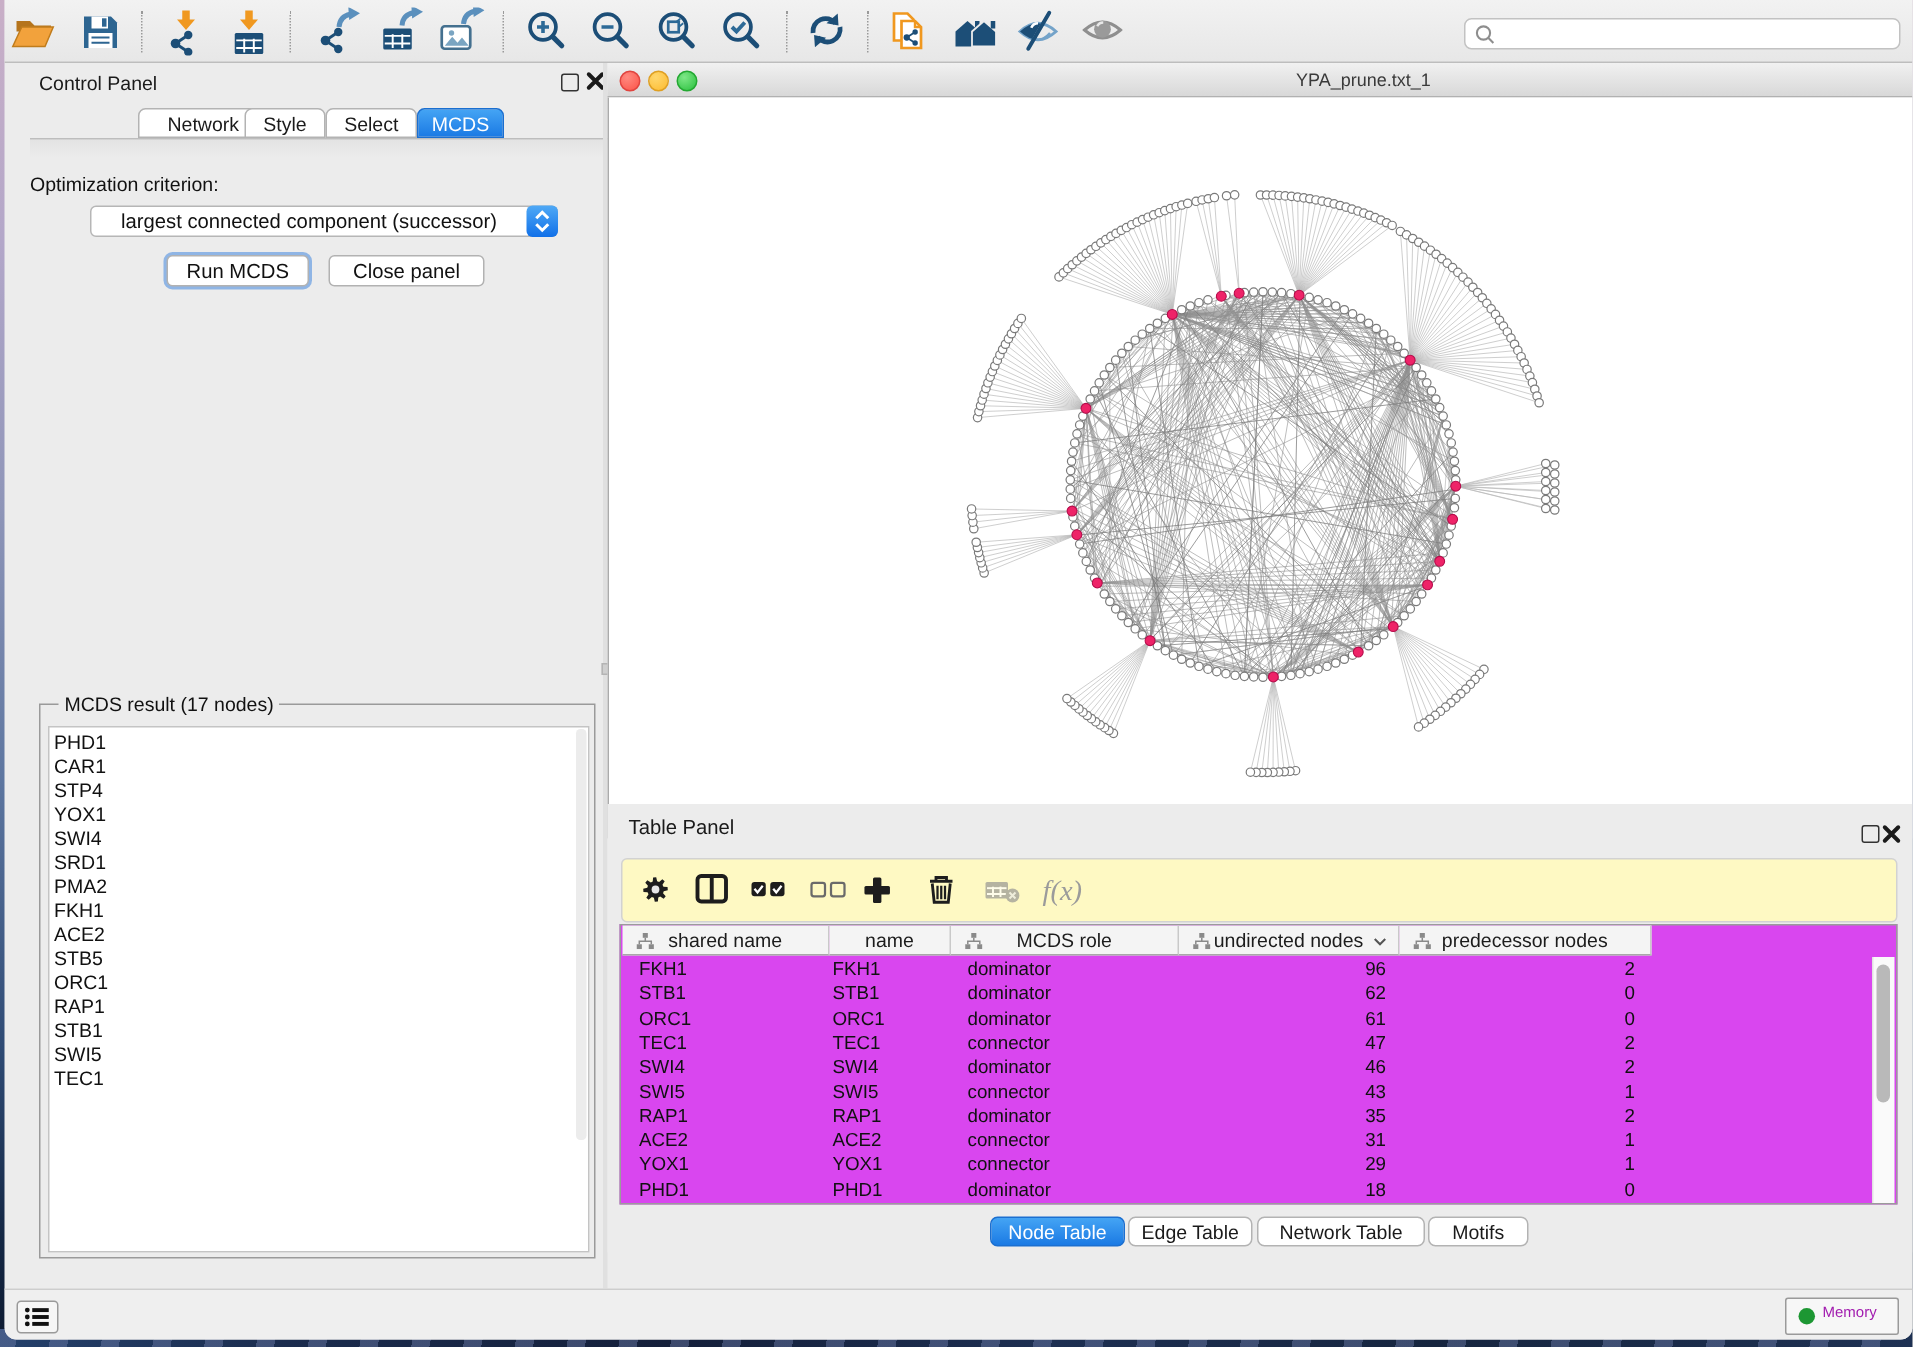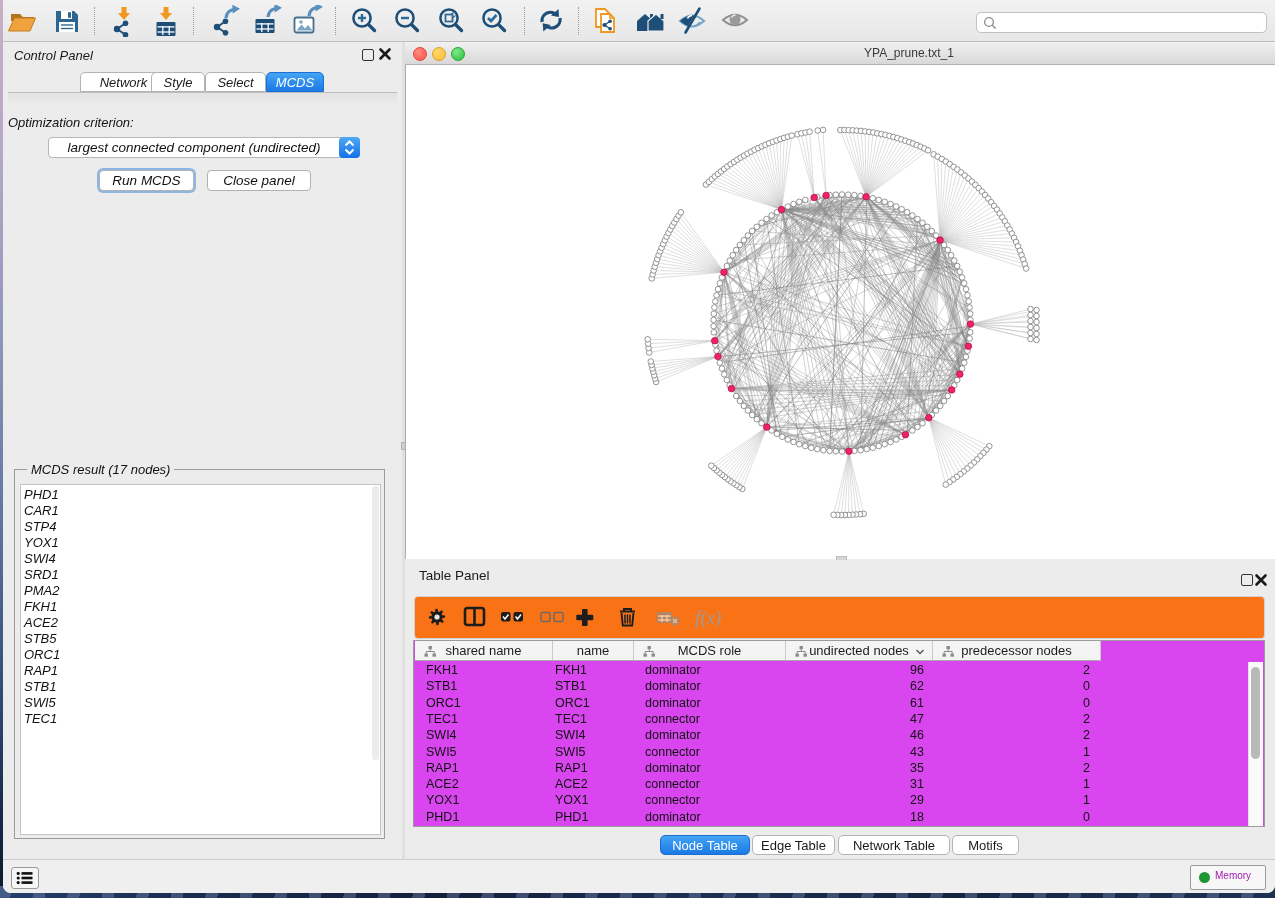--- a/index.html
+++ b/index.html
@@ -7,21 +7,21 @@
   .abs{position:absolute;}
   
   #wall{left:0;top:0;width:1275px;height:898px;background:
     linear-gradient(180deg,#c9afc7 0%,#b3a7c9 18%,#8e95b8 38%,#5d76a0 58%,#2e4a74 78%,#142744 92%,#0d1a30 100%);}
   #win{left:3px;top:0;width:1272px;height:893px;background:#ececec;border-radius:0 0 8px 8px;overflow:hidden;}
   
   #toolbar{left:0;top:0;width:1272px;height:41px;background:linear-gradient(#f2f2f2,#e7e7e7);border-bottom:1px solid #bdbdbd;}
   .tsep{position:absolute;top:7px;width:0;height:28px;border-left:1px dotted #9a9a9a;}
   #search{position:absolute;left:973px;top:12px;width:289px;height:19px;background:#fff;border:1px solid #c2c2c2;border-radius:5px;}
   
-  #cp{left:0px;top:42px;width:399px;height:817px;background:#ececec;font-style:italic;}
+  #cp{left:12px;top:42px;width:399px;height:817px;background:#ececec;}
   #cp .title{position:absolute;left:11px;top:6px;font-size:13px;color:#1a1a1a;}
   .winbtn{position:absolute;top:7px;width:10px;height:10px;border:1.6px solid #333;border-radius:2px;}
   .tabs{position:absolute;top:30px;height:20px;}
   .tab{position:absolute;top:0;height:20px;box-sizing:border-box;border:1px solid #b3b3b3;background:#fff;
        border-radius:5px 5px 0 0;font-size:13px;color:#1a1a1a;text-align:center;line-height:20px;}
   .tab.sel{background:linear-gradient(#44a4f4,#1b7ae4);color:#fff;border-color:#1b6fd0;}
   #cpPane{position:absolute;left:5px;top:50px;width:389px;height:765px;border-top:1px solid #bdbdbd;
           background:linear-gradient(#e3e3e3,#ececec 12px);}
   #optlab{position:absolute;left:0;top:22px;width:389px;text-align:left;font-size:13px;color:#111;}
   #combo{position:absolute;left:40px;top:44px;width:310px;height:19px;background:#fff;border:1px solid #b6b6b6;border-radius:4px;}
@@ -36,23 +36,23 @@
   #mlist .it{font-size:13px;color:#111;padding-left:3px;height:16px;line-height:16px;}
   #mlist .sb{position:absolute;right:1px;top:1px;width:7px;height:274px;background:#ececec;border-radius:3px;}
   
   #nettitle{left:402px;top:42px;width:870px;height:22px;background:linear-gradient(#f1f1f1,#d8d8d8);border-bottom:1px solid #b1b1b1;}
   .light{position:absolute;top:5px;width:12px;height:12px;border-radius:50%;}
   #nettext{position:absolute;left:404px;top:4px;font-size:12px;color:#3a3a3a;width:200px;text-align:center;}
   #canvas{left:402px;top:65px;width:869px;height:494px;background:#fff;border-left:1px solid #ababab;}
   #vsplit{left:399px;top:42px;width:3px;height:817px;background:#e0e0e0;}
   #hsplith{left:833px;top:556px;width:9px;height:4px;background:#d6d6d6;border:1px solid #bdbdbd;}
   
-  #tp{left:402px;top:560px;width:870px;height:299px;background:#ececec;}
+  #tp{left:402px;top:536px;width:870px;height:299px;background:#ececec;}
   #tp .title{position:absolute;left:14px;top:8px;font-size:13.5px;color:#1a1a1a;}
-  #tbar{position:absolute;left:9px;top:36px;width:849px;height:41px;background:#f97316;border:1px solid #d2d2d2;border-radius:4px;}
+  #tbar{position:absolute;left:9px;top:36px;width:849px;height:41px;background:#fef9c3;border:1px solid #d2d2d2;border-radius:4px;}
   #tbl{position:absolute;left:8px;top:80px;width:850px;height:185px;background:#d946ef;border:1px solid #9b9b9b;}
   .hc{position:absolute;top:0;height:20px;box-sizing:border-box;background:#f4f4f4;border-right:1px solid #c9c9c9;border-bottom:1px solid #a8a8a8;
       font-size:13px;color:#1c1c1c;text-align:center;line-height:20px;}
   .row{position:absolute;left:0;height:16px;width:850px;font-size:12.5px;color:#111;}
   .c1{position:absolute;left:12px;top:1px;} .c2{position:absolute;left:141px;top:1px;}
   .c3{position:absolute;left:231px;top:1px;}
   .c4{position:absolute;left:380px;width:130px;text-align:right;top:1px;}
   .c5{position:absolute;left:546px;width:130px;text-align:right;top:1px;}
   #tsb{position:absolute;right:1px;top:21px;width:14px;height:164px;background:#fafafa;border-left:1px solid #e2e2e2;}
   #tsb .th{position:absolute;left:2px;top:5px;width:9px;height:92px;background:#b9b9b9;border-radius:5px;}
@@ -216,21 +216,21 @@
       </svg>
   <div class="tabs">
     <div class="tab" style="left:77px;width:87px;">Network</div>
     <div class="tab" style="left:148px;width:54px;">Style</div>
     <div class="tab" style="left:202px;width:61px;">Select</div>
     <div class="tab sel" style="left:263px;width:58px;">MCDS</div>
   </div>
   <div id="cpPane">
     <div id="optlab">Optimization criterion:</div>
     <div id="combo">
-      <div class="txt">largest connected component (undirected)</div>
+      <div class="txt">largest connected component (successor)</div>
       <div class="cap"><svg width="21" height="21" viewBox="0 0 21 21">
               <path d="M6.5 8.5 L10.5 4.5 L14.5 8.5" fill="none" stroke="#fff" stroke-width="2"></path>
               <path d="M6.5 12.5 L10.5 16.5 L14.5 12.5" fill="none" stroke="#fff" stroke-width="2"></path>
             </svg></div>
     </div>
     <div class="btn" id="runbtn" style="left:91px;width:93px;">Run MCDS</div>
     <div class="btn" style="left:199px;width:102px;">Close panel</div>
     <div id="fs"></div>
     <div id="fsleg">MCDS result (17 nodes)</div>
     <div id="mlist">

